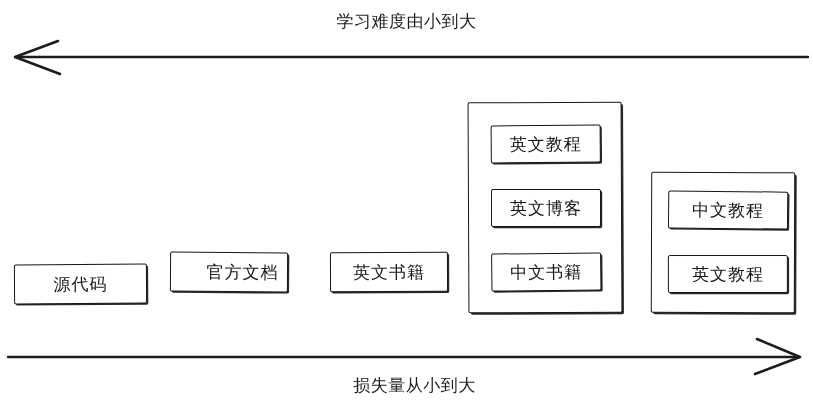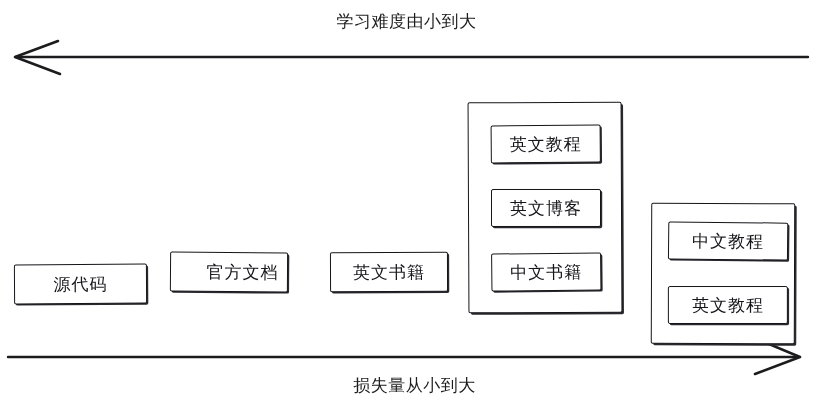--- a/index.html
+++ b/index.html
@@ -101,18 +101,18 @@
   <div class="node-box skew-b" id="node-1" style="left: 170px; top: 252px; width: 118px; height: 40px; padding-left: 27px;">官方文档</div>
 
   <div class="node-box skew-c" id="node-2" style="left: 330px; top: 252px; width: 118px; height: 40px; font-family: Liberation Mono, monospace;">英文书籍</div>
 
   <div class="group-box skew-g1" id="group-0" style="left: 468px; top: 102px; width: 154px; height: 211px;">
     <div class="node-box skew-c" id="group-0-item-0" style="left: 22px; top: 22px; width: 110px; height: 38px;">英文教程</div>
     <div class="node-box skew-d" id="group-0-item-1" style="left: 22px; top: 86px; width: 110px; height: 38px;">英文博客</div>
     <div class="node-box skew-a" id="group-0-item-2" style="left: 22px; top: 150px; width: 110px; height: 38px;">中文书籍</div>
   </div>
 
-  <div class="group-box skew-g2" id="group-1" style="left: 651px; top: 172px; width: 144px; height: 141px; margin-top: 31px;">
+  <div class="group-box skew-g2" id="group-1" style="left: 651px; top: 172px; width: 144px; height: 141px;">
     <div class="node-box skew-b" id="group-1-item-0" style="left: 16px; top: 18px; width: 120px; height: 38px;">中文教程</div>
     <div class="node-box skew-c" id="group-1-item-1" style="left: 16px; top: 82px; width: 120px; height: 38px;">英文教程</div>
   </div>
 
 </div>
 
 </body></html>

